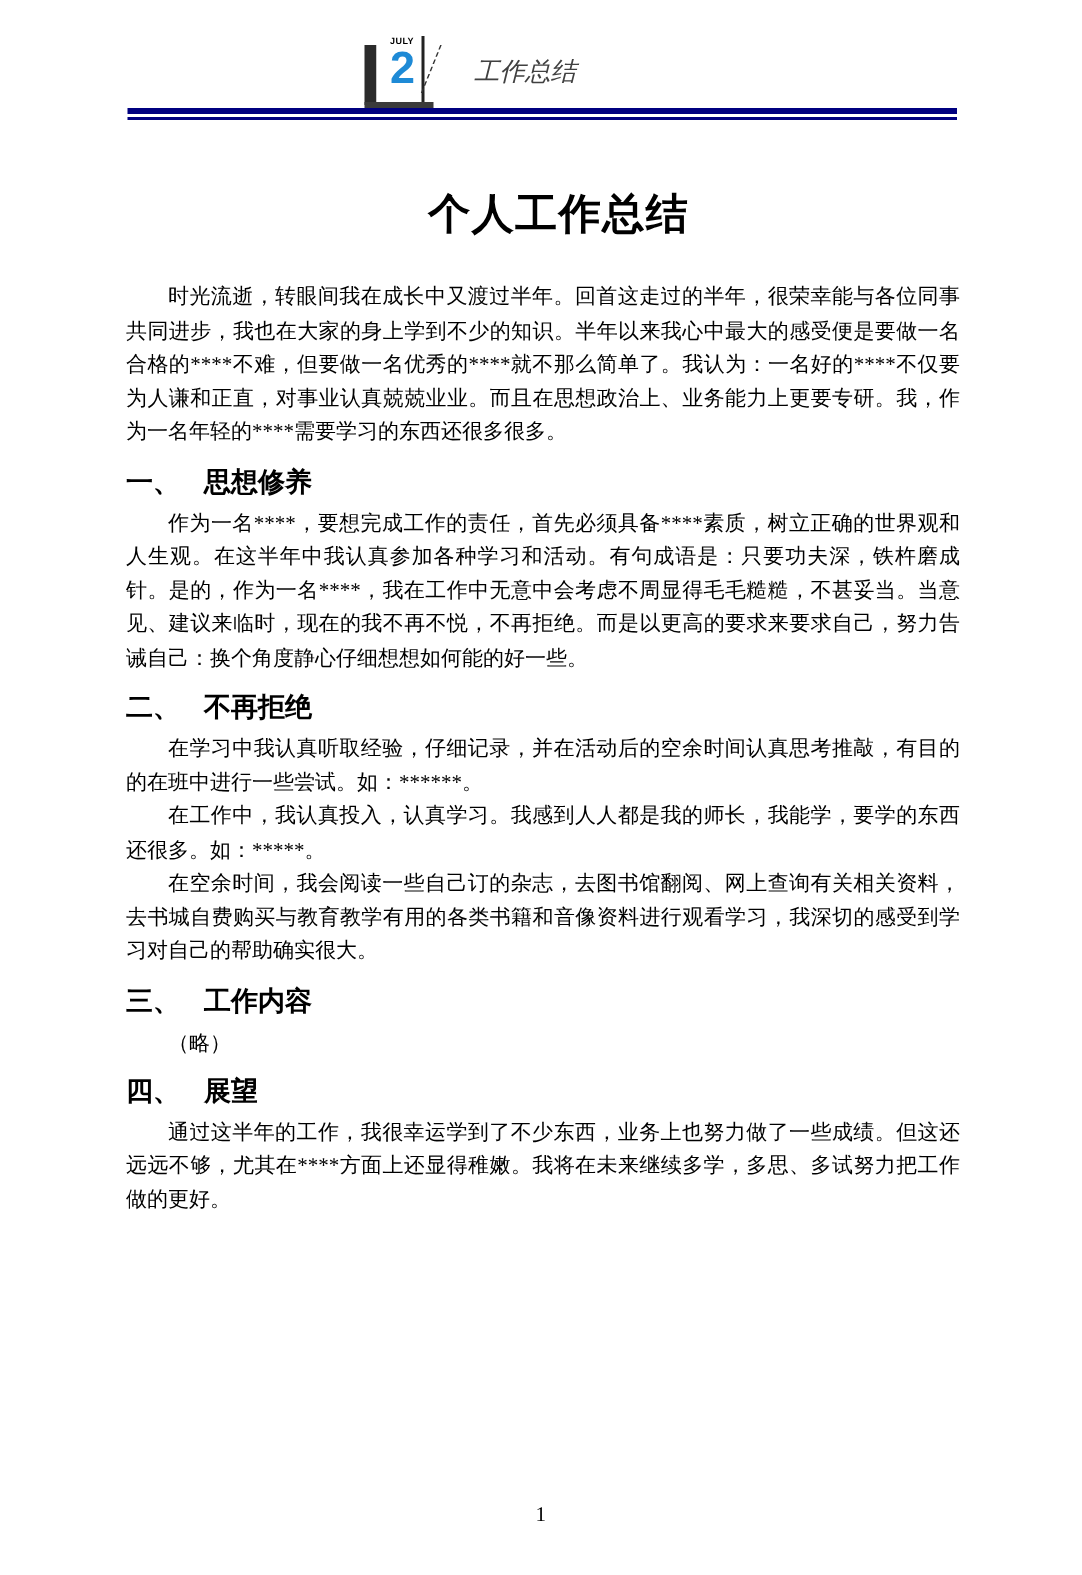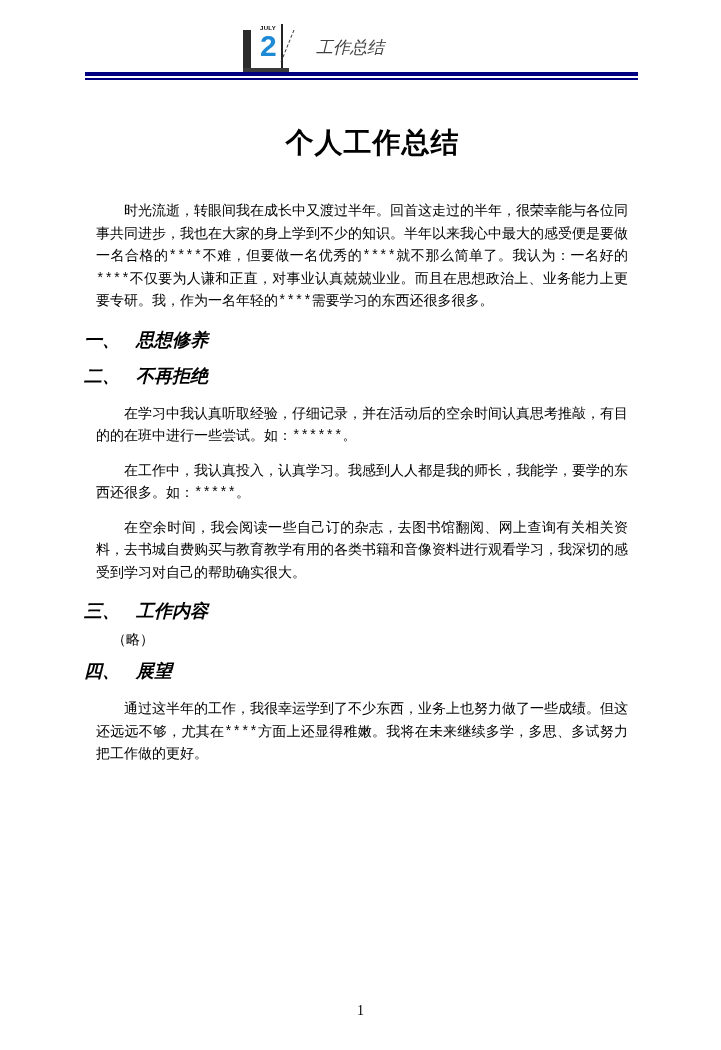--- a/index.html
+++ b/index.html
@@ -19,24 +19,24 @@
                  border-right: 1px dashed #333; transform: skewX(-22deg); }
     .hdr-title { position: absolute; left: 73px; top: 12px; font-size: 17px; font-style: italic;
                  color: #404040; font-family: "DejaVu Sans", sans-serif; }
     .rule1 { position: absolute; left: 85px; top: 72px; width: 553px; height: 4px; background: #000080; }
     .rule2 { position: absolute; left: 85px; top: 78px; width: 553px; height: 2px; background: #000080; }
 
     .doc-title { position: absolute; left: 12px; width: 721px; top: 124px; text-align: center;
                  font-size: 28px; font-family: "DejaVu Serif", serif; font-weight: bold; letter-spacing: 1px; }
 
     .body { position: absolute; left: 84px; top: 188px; width: 556px; }
-    p.para { margin: 12px; font-size: 14px; line-height: 22.5px; text-indent: 28px; text-align: justify;
-             font-family: Liberation Mono, monospace; }
+    p.para { margin: 0; font-size: 14px; line-height: 22.5px; text-indent: 28px; text-align: justify;
+             font-family: Liberation Serif, serif; }
     h2.sec { margin: 6px 0 2px 0; font-size: 18px; font-weight: bold; font-family: "DejaVu Serif", serif;
-             line-height: 30px; font-style: italic; }
+             line-height: 30px; }
     h2.sec .num { display: inline-block; width: 52px; }
     .omit { margin: 2px 0 2px 0; font-size: 14px; line-height: 22px; padding-left: 28px; }
 
     .page-num { position: absolute; left: 0; width: 721px; top: 1003px; text-align: center;
                 font-size: 14px; font-family: "Liberation Serif", serif; }
   </style>
 </head>
 <body>
 
 <div class="header">
@@ -55,20 +55,21 @@
 <div class="rule2"></div>
 
 <div class="doc-title">个人工作总结</div>
 
 <div class="body">
   <p class="para">时光流逝，转眼间我在成长中又渡过半年。回首这走过的半年，很荣幸能与各位同事共同进步，我也在大家的身上学到不少的知识。半年以来我心中最大的感受便是要做一名合格的****不难，但要做一名优秀的****就不那么简单了。我认为：一名好的****不仅要为人谦和正直，对事业认真兢兢业业。而且在思想政治上、业务能力上更要专研。我，作为一名年轻的****需要学习的东西还很多很多。</p>
 
   <h2 class="sec">
     <span class="num">一、</span><span>思想修养</span>
   </h2>
+  <p class="para">作为一名****，要想完成工作的责任，首先必须具备****素质，树立正确的世界观和人生观。在这半年中我认真参加各种学习和活动。有句成语是：只要功夫深，铁杵磨成针。是的，作为一名****，我在工作中无意中会考虑不周显得毛毛糙糙，不甚妥当。当意见、建议来临时，现在的我不再不悦，不再拒绝。而是以更高的要求来要求自己，努力告诫自己：换个角度静心仔细想想如何能的好一些。</p>
 
   <h2 class="sec">
     <span class="num">二、</span><span>不再拒绝</span>
   </h2>
   <p class="para">在学习中我认真听取经验，仔细记录，并在活动后的空余时间认真思考推敲，有目的的在班中进行一些尝试。如：******。</p>
   <p class="para">在工作中，我认真投入，认真学习。我感到人人都是我的师长，我能学，要学的东西还很多。如：*****。</p>
   <p class="para">在空余时间，我会阅读一些自己订的杂志，去图书馆翻阅、网上查询有关相关资料，去书城自费购买与教育教学有用的各类书籍和音像资料进行观看学习，我深切的感受到学习对自己的帮助确实很大。</p>
 
   <h2 class="sec">
     <span class="num">三、</span><span>工作内容</span>

